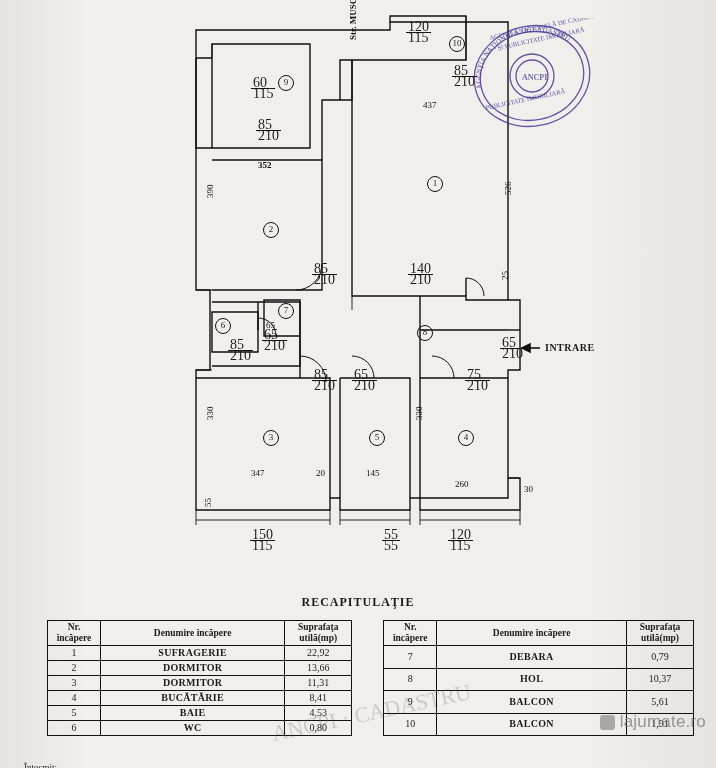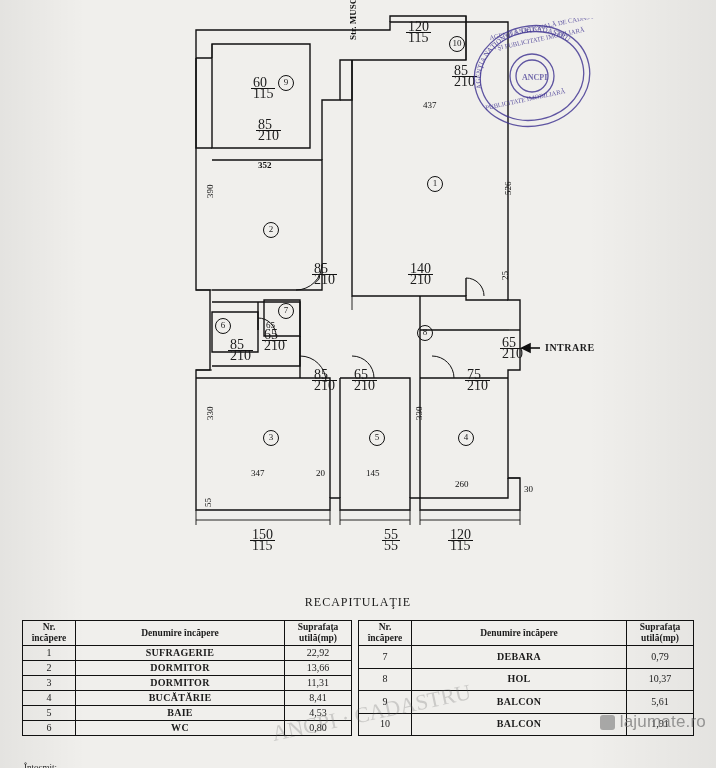--- a/index.html
+++ b/index.html
@@ -49,26 +49,26 @@
     position:absolute;left:470px;top:18px;width:124px;height:116px;
     pointer-events:none;
   }
 
   
   .intrare{position:absolute;left:545px;top:342px;font-size:10px;font-weight:bold;letter-spacing:.5px;}
 
   
   .recap-title{
     position:absolute;left:0;right:0;top:595px;text-align:center;
-    font-size:12px;font-weight:normal;letter-spacing:1px;
+    font-size:12px;font-weight:bold;letter-spacing:1px;
   }
 
   
   .tbl-wrap{position:absolute;left:22px;top:620px;width:672px;display:flex;gap:6px;}
-  table{border-collapse:collapse;font-size:10px;}
+  table{border-collapse:collapse;font-size:10px;margin-left:25px;}
   table.t1{width:330px;}
   table.t2{width:336px;}
   th,td{border:1px solid #111;padding:1px 2px;text-align:center;line-height:12px;}
   thead th{font-weight:bold;font-size:9.5px;line-height:11px;}
   td.name{font-weight:bold;letter-spacing:.3px;}
   .colnr{width:48px;}
   .colsup{width:62px;}
 
   .footnote{position:absolute;left:24px;top:762px;font-size:9px;}
 

